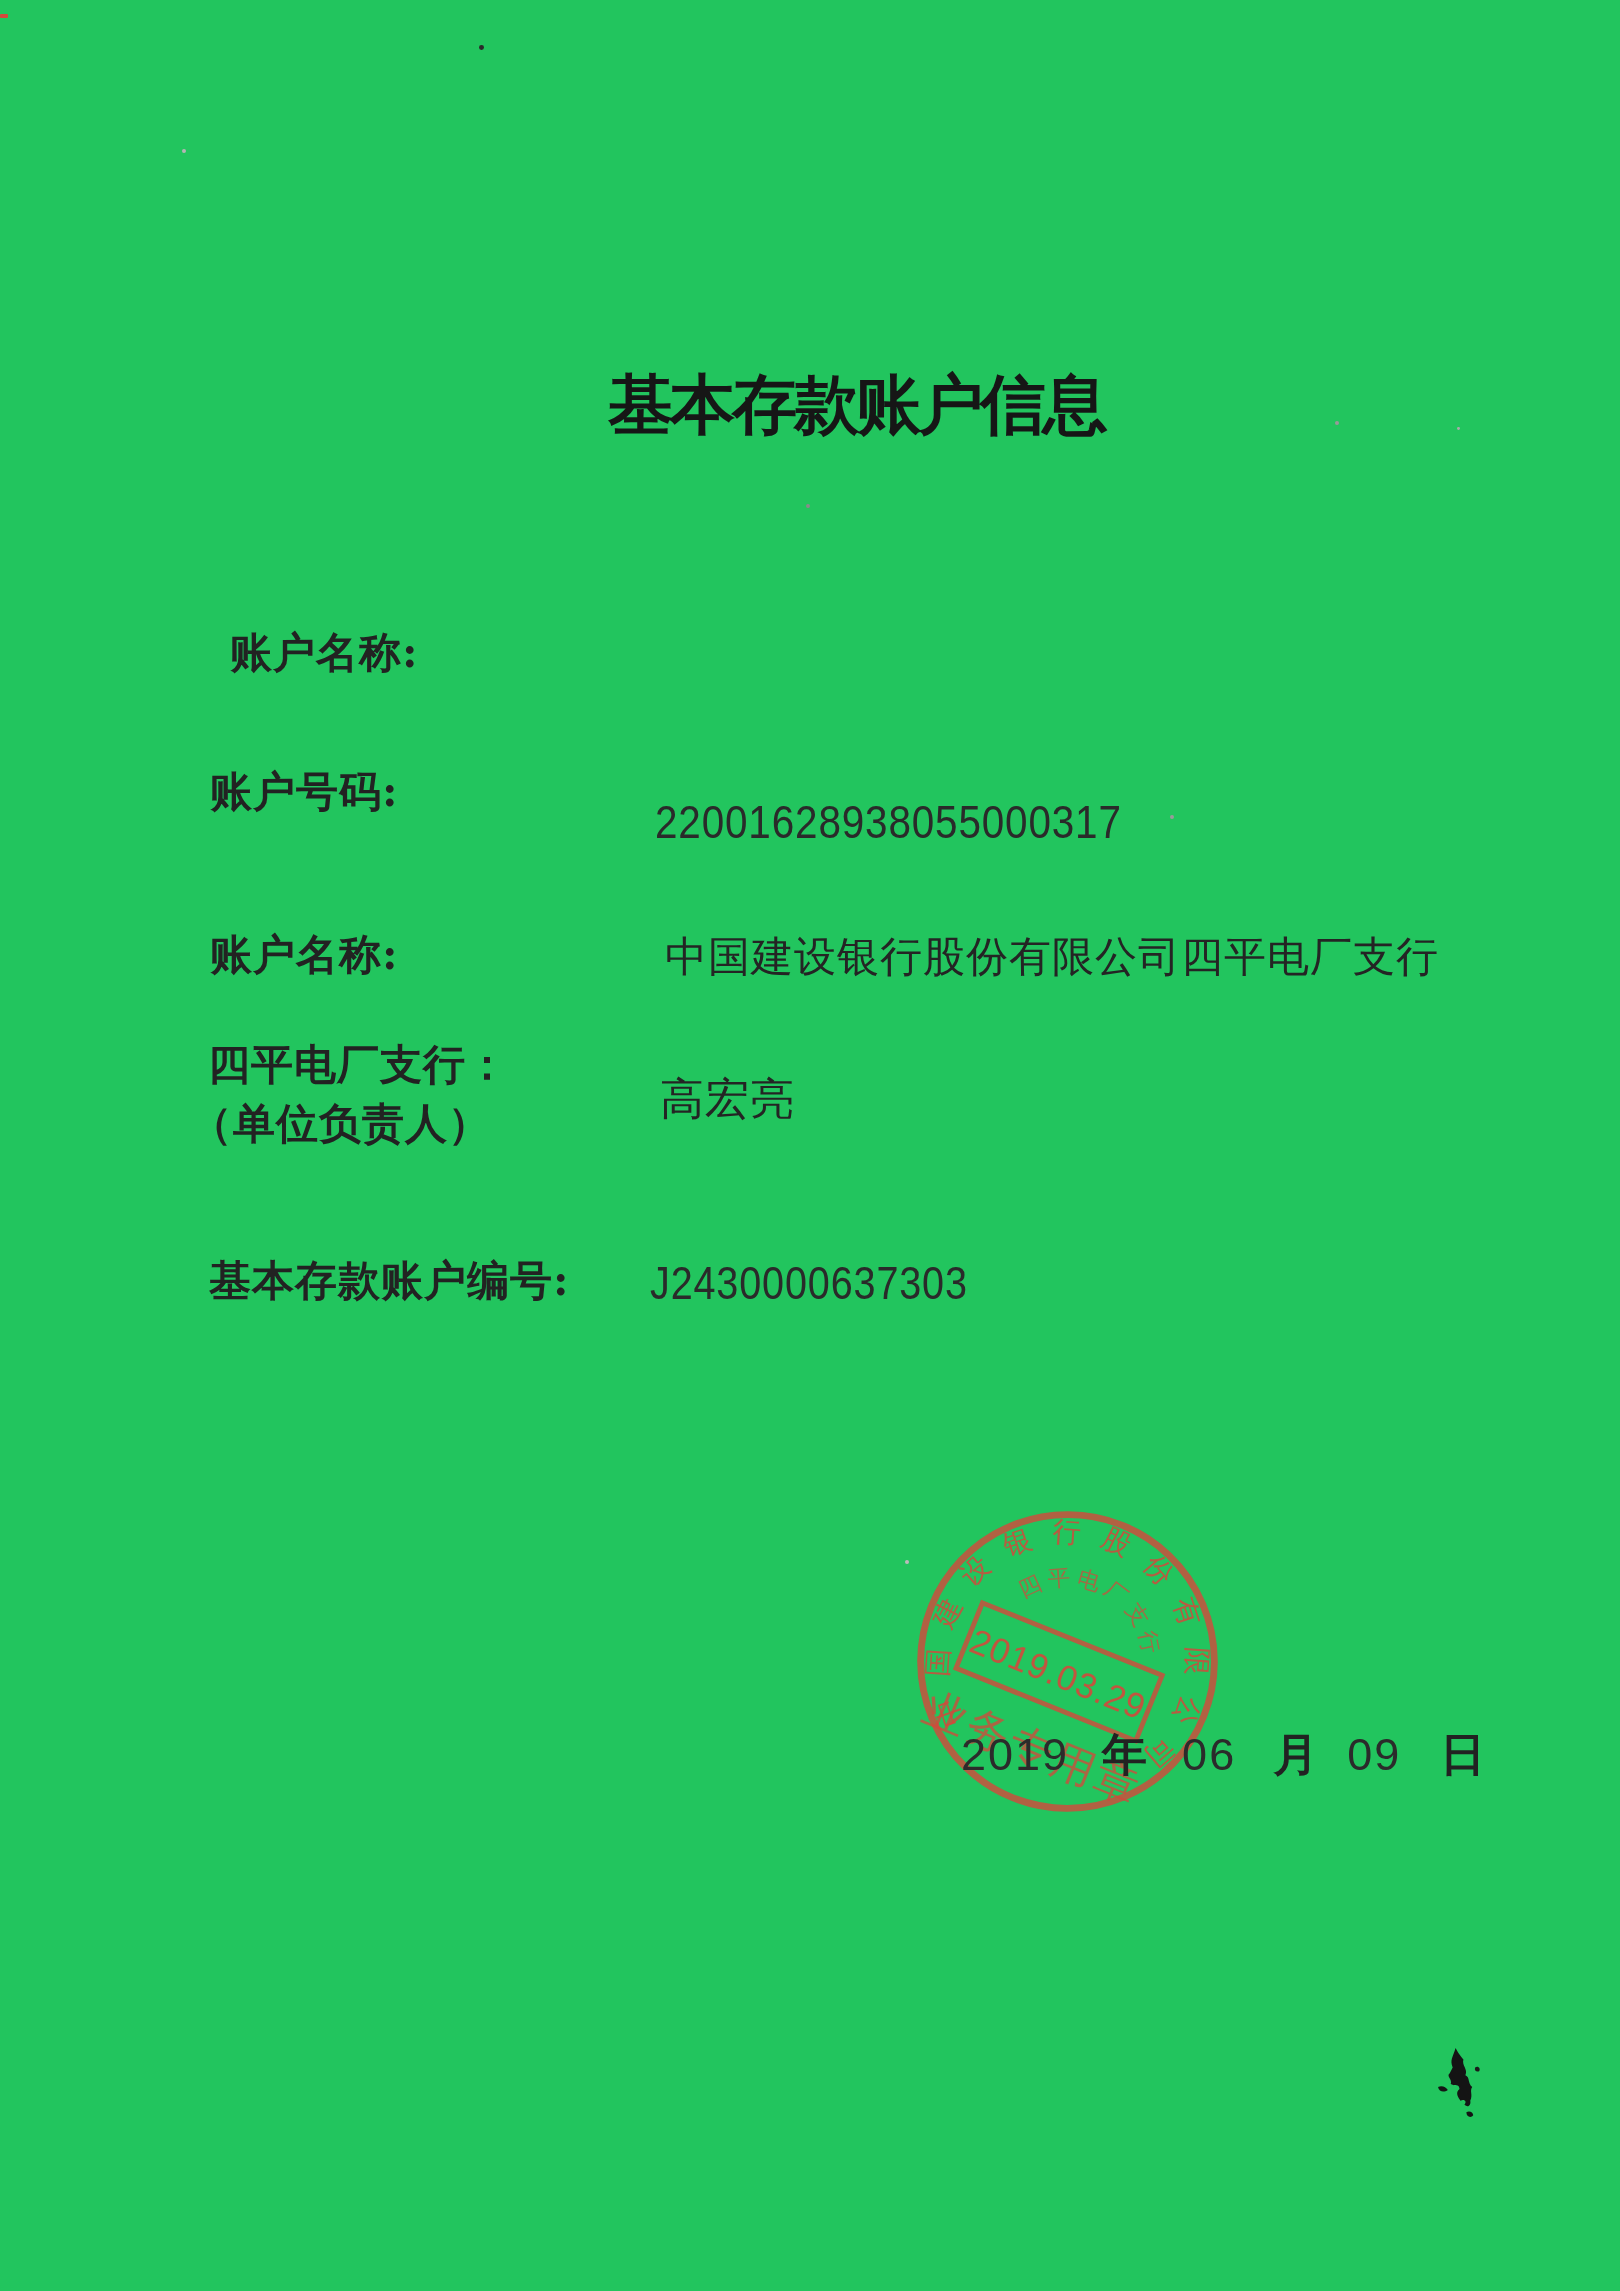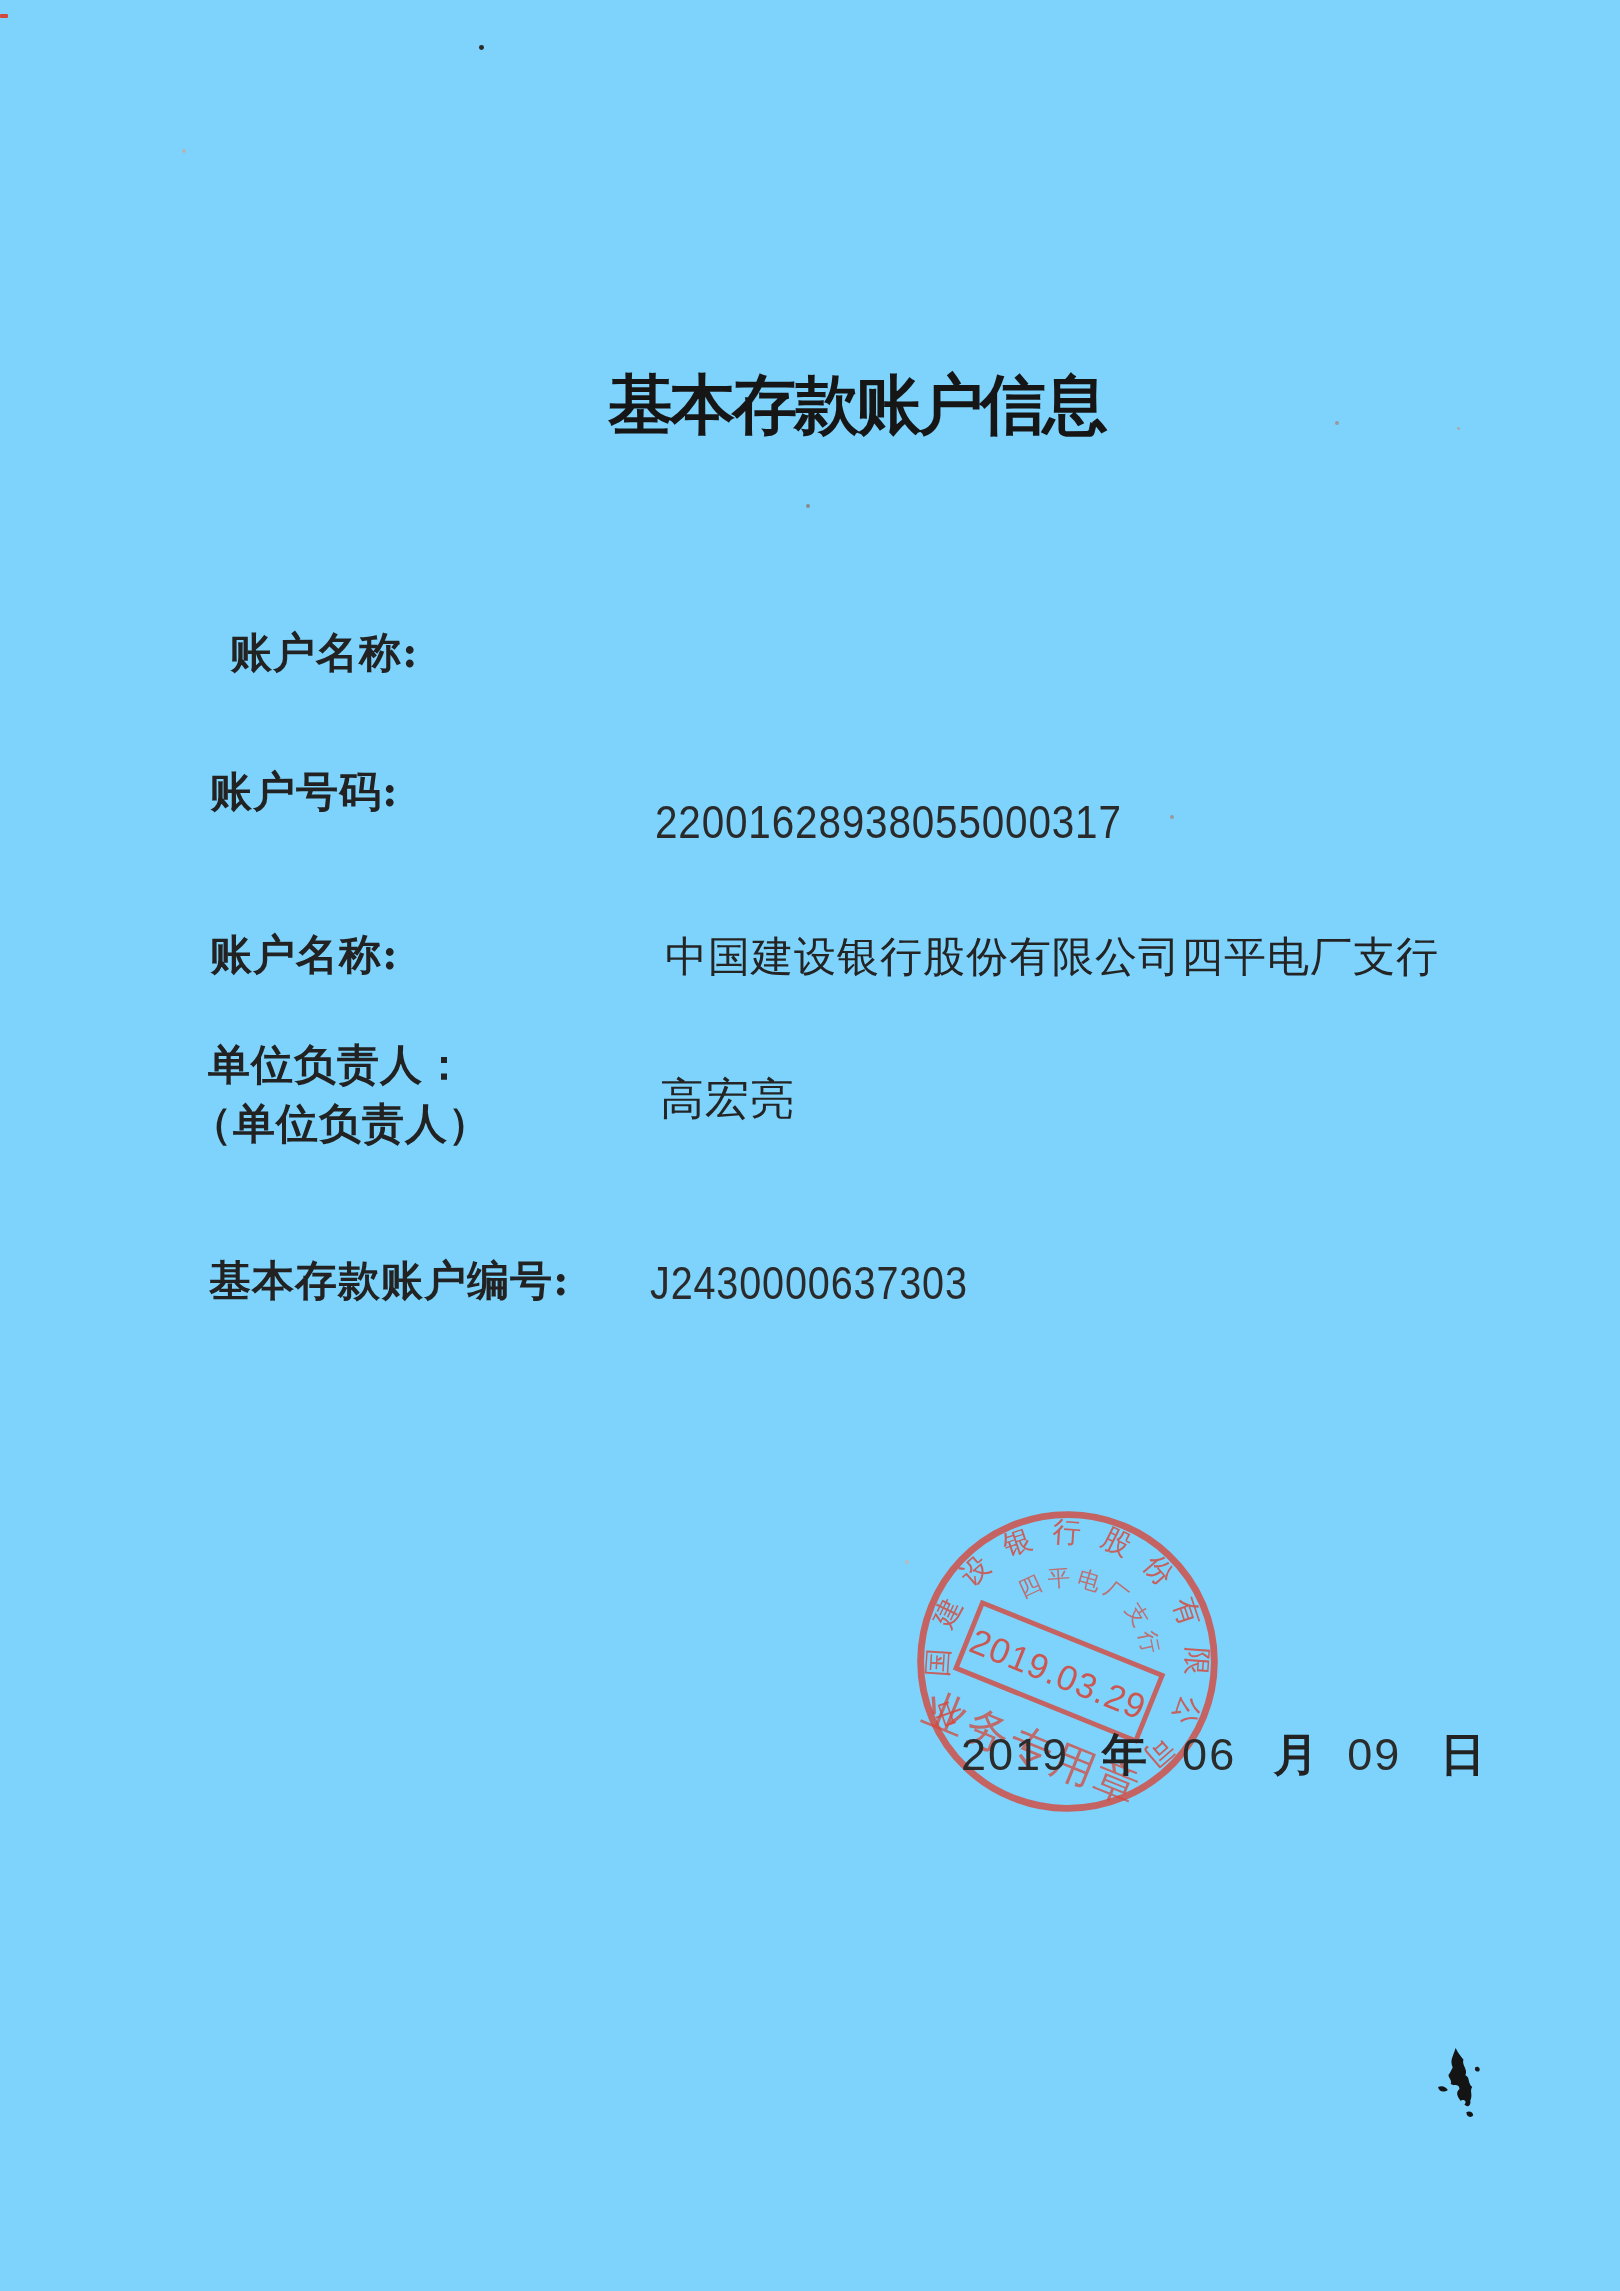--- a/index.html
+++ b/index.html
@@ -1,19 +1,19 @@
 <!DOCTYPE html>
 <html><head>
 <meta charset="utf-8">
 <style>
   html,body{margin:0;padding:0;background:#e8e8e8;}
   #page{
     position:relative;
     width:1620px;height:2292px;
-    background:#7dd3fc;
+    background:#22c55e;
     overflow:hidden;
     font-family:"DejaVu Serif","Liberation Serif",serif;
     color:#1f1f1f;
   }
   .abs{position:absolute;}
   #doc-title{
     left:608px;top:361px;
     font-size:65px;font-weight:700;letter-spacing:-2.9px;
     color:#161616;white-space:nowrap;
   }
@@ -67,21 +67,21 @@
   <div id="doc-title" class="abs">基本存款账户信息</div>
 
   <div id="row1-label" class="abs field-label">账户名称:</div>
 
   <div id="row2-label" class="abs field-label">账户号码:</div>
   <div id="row2-value" class="abs field-value"><span class="num">22001628938055000317</span></div>
 
   <div id="row3-label" class="abs field-label">账户名称:</div>
   <div id="row3-value" class="abs field-value">中国建设银行股份有限公司四平电厂支行</div>
 
-  <div id="row4-label1" class="abs field-label">单位负责人：</div>
+  <div id="row4-label1" class="abs field-label">四平电厂支行：</div>
   <div id="row4-label2" class="abs field-label">（单位负责人）</div>
   <div id="row4-value" class="abs field-value">高宏亮</div>
 
   <div id="row5-label" class="abs field-label">基本存款账户编号:</div>
   <div id="row5-value" class="abs field-value"><span class="num">J2430000637303</span></div>
 
   <svg id="stamp-svg" class="abs" width="327" height="327" viewBox="0 0 334 334">
     <g transform="rotate(22 167 167)" fill="#d6473b" font-family="'DejaVu Serif',serif">
       <circle cx="167" cy="167" r="150" fill="none" stroke="#d6473b" stroke-width="7" opacity="0.8"></circle>
       <path id="arcOuter" d="M 97,431 A 1,1 0 0 0 97,431" fill="none"></path>

